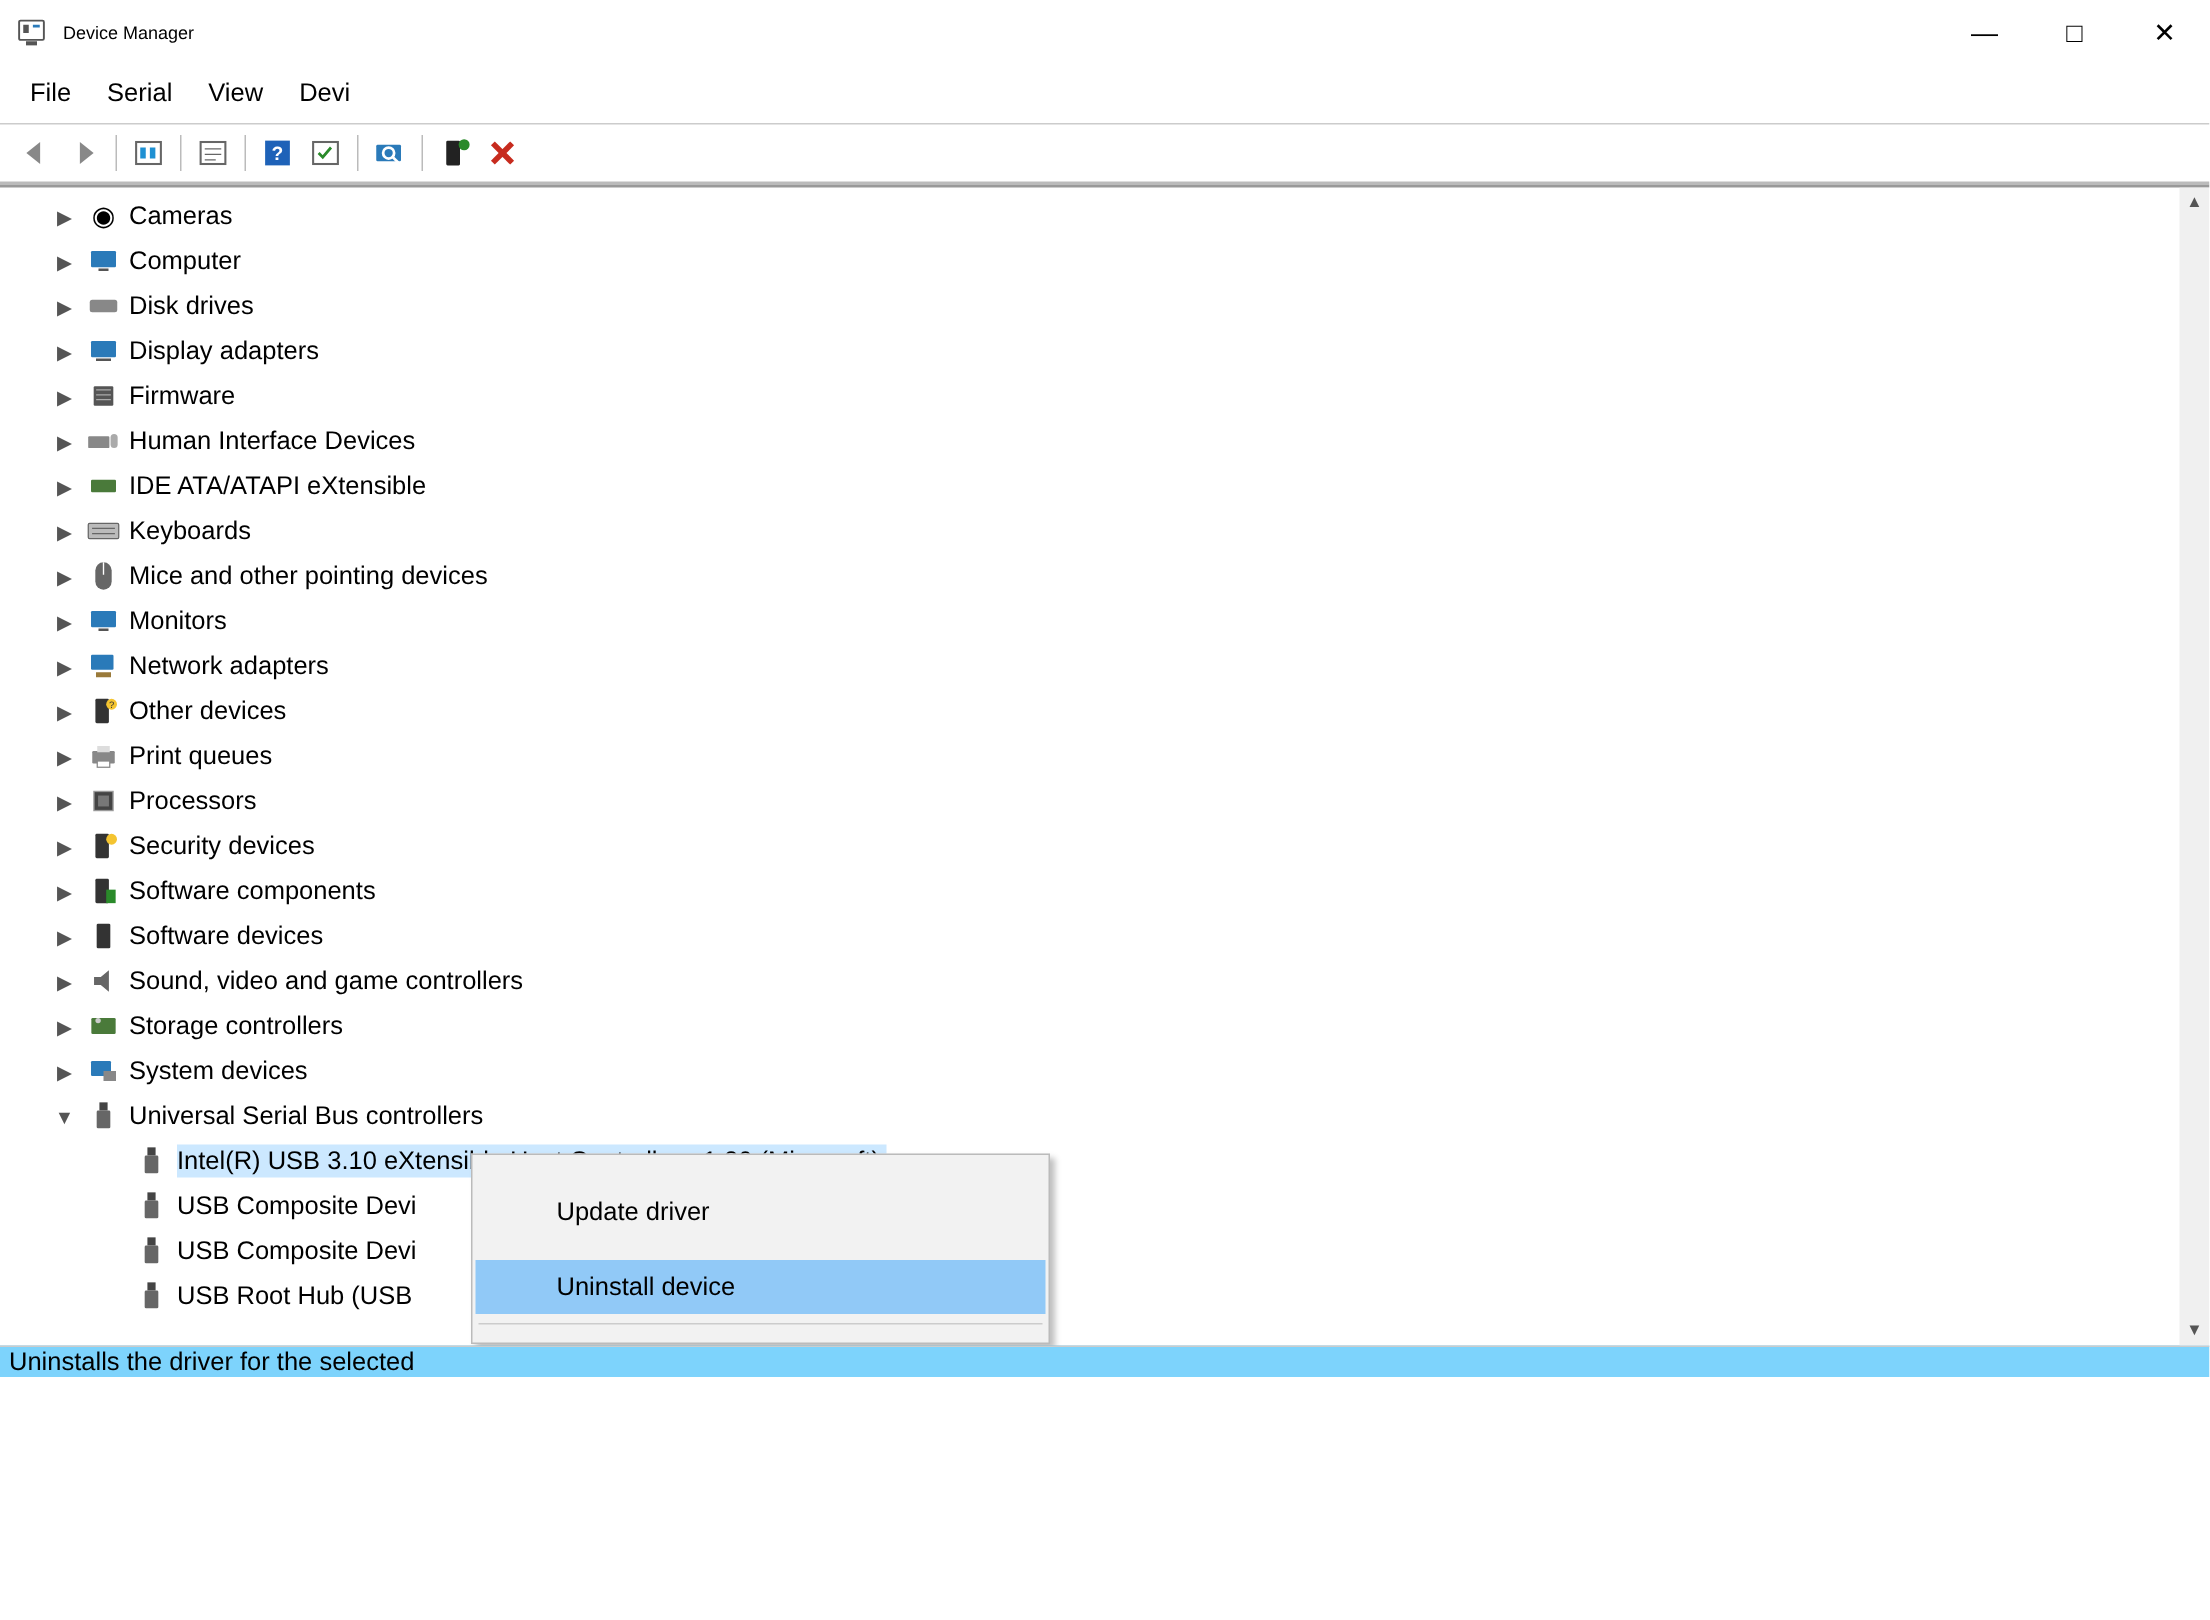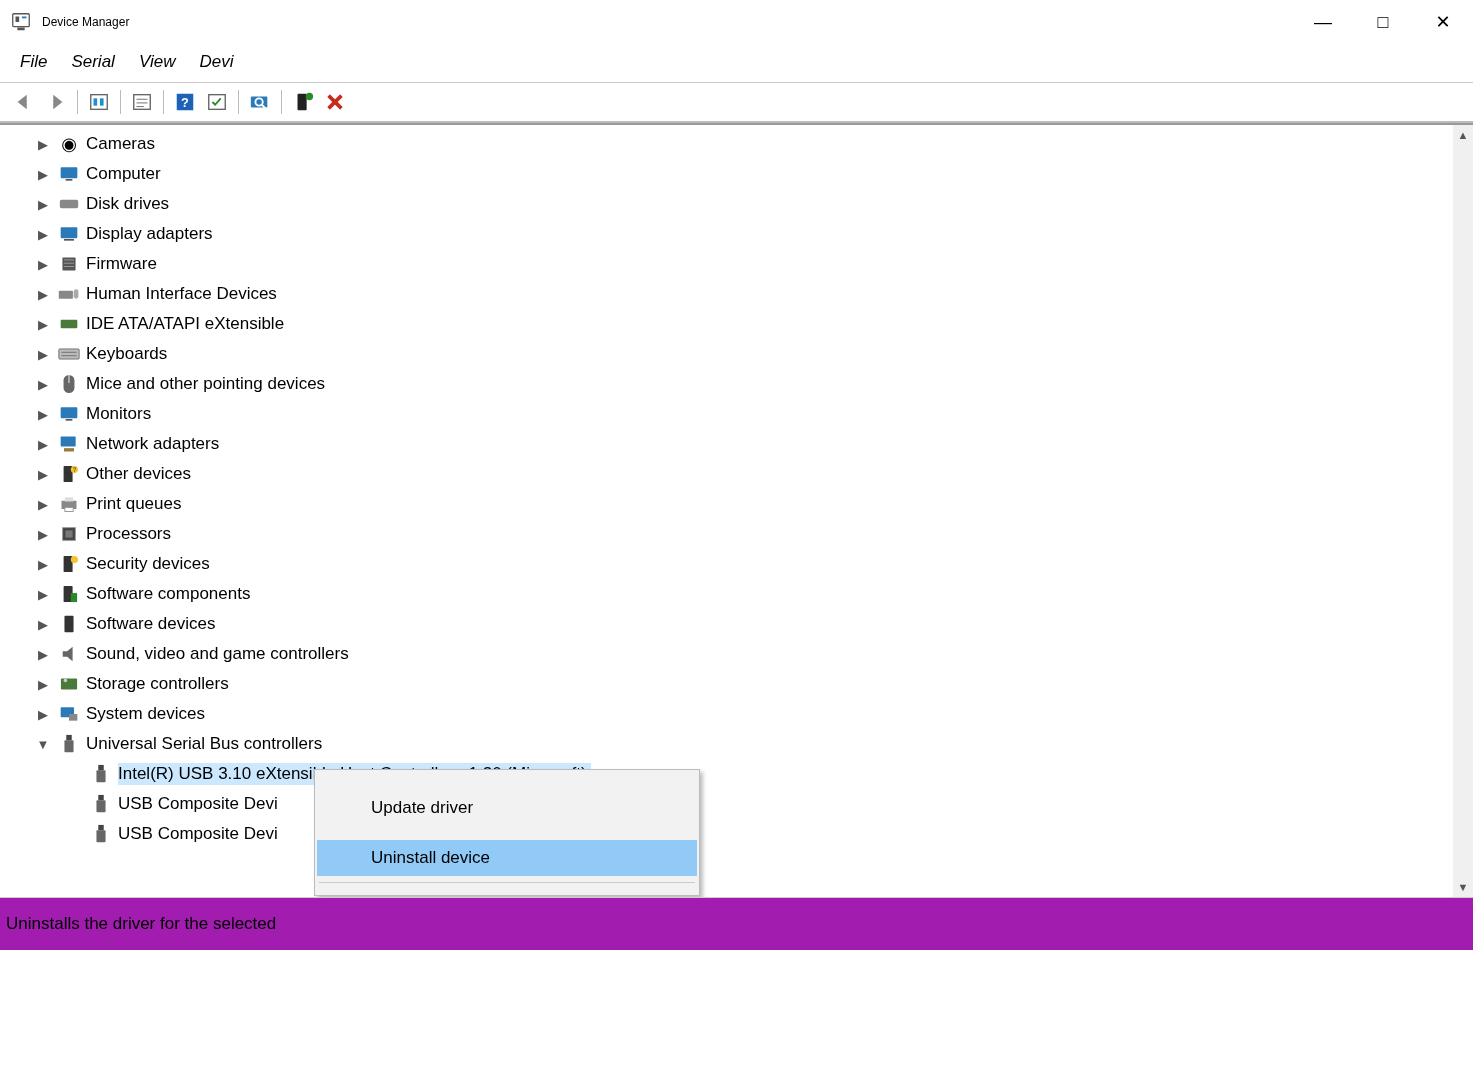--- a/index.html
+++ b/index.html
@@ -7,42 +7,42 @@
 
     
     .titlebar { display: flex; align-items: center; height: 44px; padding-left: 10px; }
     .titlebar .app-icon { width: 22px; height: 22px; margin-right: 10px; display:inline-flex; align-items:center; justify-content:center;}
     .titlebar .title { font-size: 12px; flex: 1; }
     .win-controls { display: flex; }
     .win-btn { width: 60px; height: 44px; display:flex; align-items:center; justify-content:center; font-size: 18px; font-family: "Segoe MDL2 Assets","Segoe UI Symbol",sans-serif; }
 
     
     .menubar { display:flex; gap: 4px; padding: 6px 10px 8px 10px; font-size: 17px; }
-    .menubar span { padding: 2px 10px; font-style: italic; }
+    .menubar span { padding: 2px 10px; }
 
     
     .toolbar-wrap { border-top:1px solid #ccc; }
     .toolbar { display:flex; align-items:center; gap: 0; padding: 4px 8px; border-bottom: 2px solid #bbb; height: 40px; }
     .tbtn { width: 32px; height: 28px; display:flex; align-items:center; justify-content:center; }
     .tsep { width: 1px; height: 24px; background: #bbb; margin: 0 5px; }
     .tbtn svg { width: 22px; height: 22px; }
 
     
     .tree-container { position:relative; border-top: 2px solid #999; height: 774px; overflow:hidden; }
     .tree { padding: 4px 0 0 34px; font-size: 17px; }
     .tree-row { display:flex; align-items:center; height: 30px; gap: 6px; padding-left: 0;}
     .expander { width: 18px; text-align:center; color:#555; font-size:13px; user-select:none; }
     .expander.down { font-size:13px; }
     .dev-icon { width:22px; height:20px; display:inline-flex; align-items:center; justify-content:center; font-size:18px;}
     .dev-label { white-space: nowrap; }
     .child { margin-left: 56px; }
     .child .tree-row { height:30px;}
     .selected { background: #cce8ff; display:inline-block; padding: 1px 4px 1px 0;}
     
-    .statusbar { border-top:1px solid #ccc; padding:16px 6px; font-size:17px; background:#a21caf;}
+    .statusbar { border-top:1px solid #ccc; padding:0 6px; font-size:17px; background:#7dd3fc;}
 
     
     .context-menu { position:absolute; left:314px; top:644px; width:386px; background:#f2f2f2; border:1px solid #bbb; box-shadow:3px 3px 4px rgba(0,0,0,.25); padding: 6px 2px; }
     .context-menu .item { padding: 8px 20px 8px 54px; font-size:17px;margin-top:14px; }
     .context-menu .item.hover { background:#91c9f7; }
     .context-menu .sep { height:1px; background:#ccc; margin:6px 2px;}
 
     
     .vscroll { position:absolute; right:0; top:0; width:20px; height:100%; background:#f0f0f0; display:flex; flex-direction:column; align-items:center; }
     .vscroll .arrow { width:100%; height:20px; display:flex; align-items:center; justify-content:center; font-size:11px; color:#555;}
@@ -392,20 +392,29 @@
         </div>
       <div class="tree-row">
           <span class="dev-icon">
             <svg width="16" height="20" viewBox="0 0 14 22">
               <rect x="4" y="1" width="6" height="6" fill="#444"></rect>
               <rect x="2" y="7" width="10" height="13" fill="#666" rx="1"></rect>
             </svg>
           </span>
           <span class="dev-label">USB Composite Devi</span>
         </div>
+      <div class="tree-row">
+          <span class="dev-icon">
+            <svg width="16" height="20" viewBox="0 0 14 22">
+              <rect x="4" y="1" width="6" height="6" fill="#444"></rect>
+              <rect x="2" y="7" width="10" height="13" fill="#666" rx="1"></rect>
+            </svg>
+          </span>
+          <span class="dev-label">USB Root Hub (USB </span>
+        </div>
     </div>
   </div>
 
   <div class="context-menu">
     <div class="item">Update driver</div>
     <div class="item hover">Uninstall device</div>
     <div class="sep"></div>
 
   </div>
 

